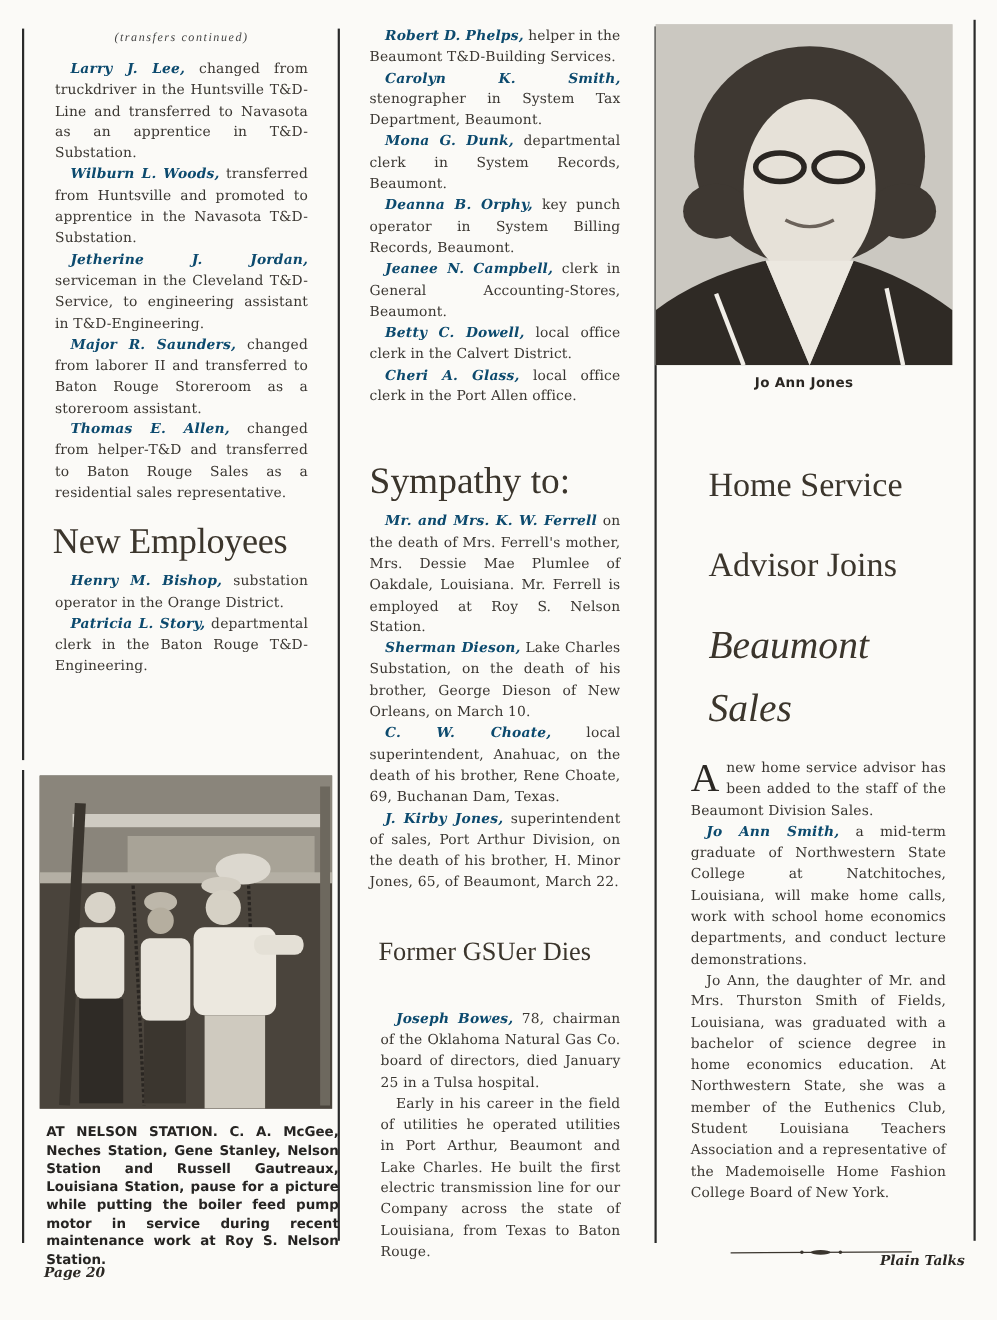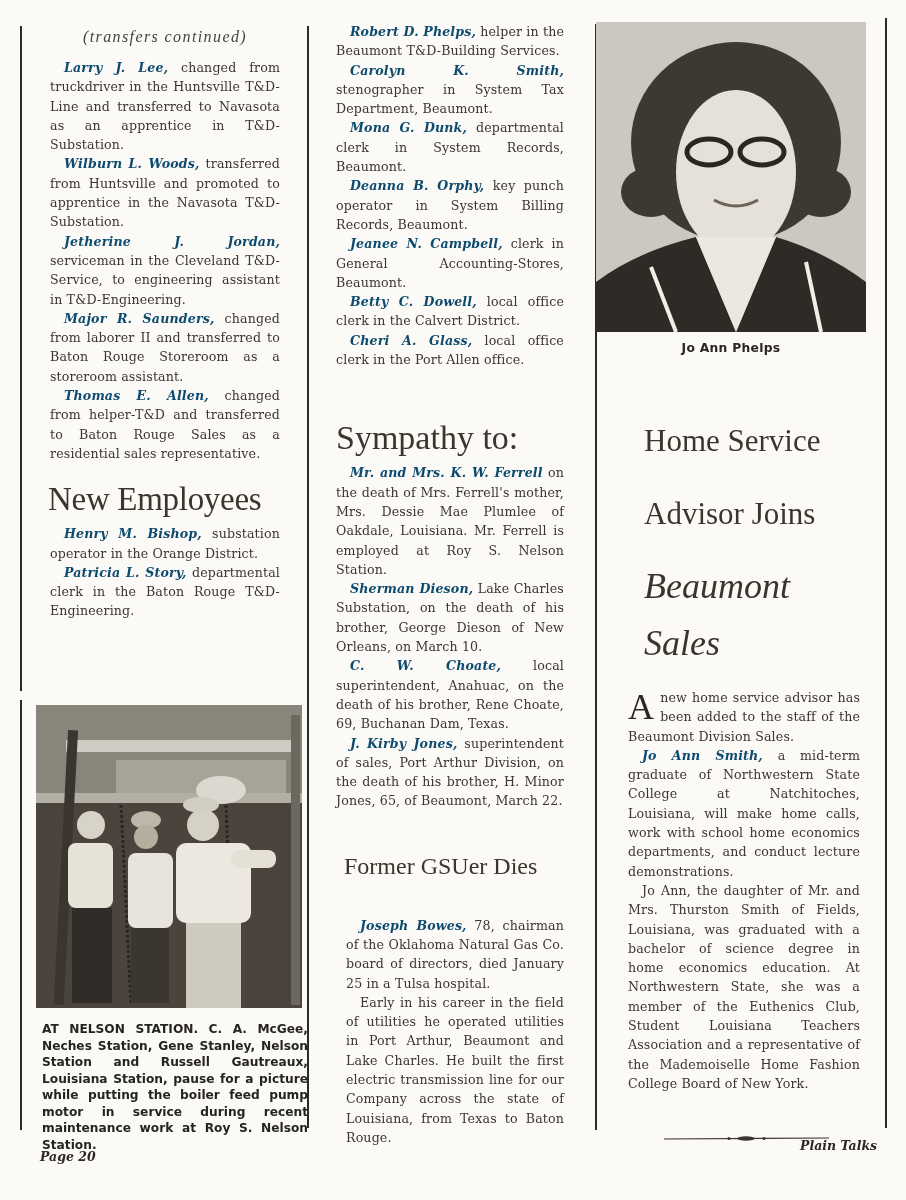--- a/index.html
+++ b/index.html
@@ -10,21 +10,21 @@
   }
   .rule { position: absolute; width: 1.5px; background: #2a2a2a; }
   .col { position: absolute; }
   .body-text {
     font-family: "DejaVu Serif", serif; font-size: 12.6px; line-height: 19.3px;
     text-align: justify; color: #3a3631; letter-spacing: 0.15px;
   }
   .body-text p { margin: 0; text-indent: 14px; }
   .body-text p b { font-weight: bold; color: #0c4a6e; font-style: italic; }
   .kicker {
-    font-family: "Liberation Serif", serif; font-style: italic; font-size: 16px;
+    font-family: "Liberation Serif", serif; font-style: italic; font-size: 11px;
     text-align: center; color: #444; letter-spacing: 1.4px; margin: 0 0 12px 0;
   }
   .head {
     font-family: "Liberation Serif", serif; color: #3b352c; margin: 16px; font-weight: normal;
   }
   .photo { position: absolute; overflow: hidden; background: #cfcac1; }
   .caption-sans {
     font-family: "DejaVu Sans", sans-serif; font-weight: bold; color: #262422;
     font-size: 12.2px; line-height: 16.5px; text-align: justify;
   }
@@ -128,21 +128,21 @@
     <ellipse cx="166" cy="130" rx="22" ry="13" fill="none" stroke="#2a2622" stroke-width="5"></ellipse>
     <path d="M118 178 Q140 190 162 178" stroke="#6b625a" stroke-width="3" fill="none"></path>
     <rect x="110" y="220" width="60" height="40" fill="#e0dbd1"></rect>
     <path d="M0 310 L0 260 Q40 230 100 215 L140 310 Z" fill="#2f2a25"></path>
     <path d="M270 310 L270 260 Q230 230 180 215 L140 310 Z" fill="#2f2a25"></path>
     <path d="M55 245 L80 310" stroke="#f1eee8" stroke-width="4"></path>
     <path d="M210 240 L225 310" stroke="#f1eee8" stroke-width="4"></path>
     <path d="M100 215 L140 310 L180 215" fill="#ece8e0"></path>
   </svg>
 </div>
-<div class="col" style="left:596px; top:341px; width:270px; text-align:center; font-family:'DejaVu Sans',sans-serif; font-weight:bold; font-size:12.3px; color:#2a2622; letter-spacing:0.3px;">Jo Ann Phelps</div>
+<div class="col" style="left:596px; top:341px; width:270px; text-align:center; font-family:'DejaVu Sans',sans-serif; font-weight:bold; font-size:12.3px; color:#2a2622; letter-spacing:0.3px;">Jo Ann Jones</div>
 
 <div class="col" style="left:628px; top:396px; width:232px;">
   <div>
     <h1 class="head" style="font-size:31px; line-height:57px;">Home Service</h1>
     <h1 class="head" style="font-size:31px; line-height:57px;">Advisor Joins</h1>
     <h1 class="head" style="font-size:36px; line-height:57px;font-style:italic;">Beaumont Sales</h1>
   </div>
   <div class="body-text" style="margin-top:10px;">
     <p style="text-indent:0;"><span class="dropcap">A</span><span>new home service advisor has been added to the staff of the Beaumont Division Sales.</span></p>
     <div id="article-paras">

